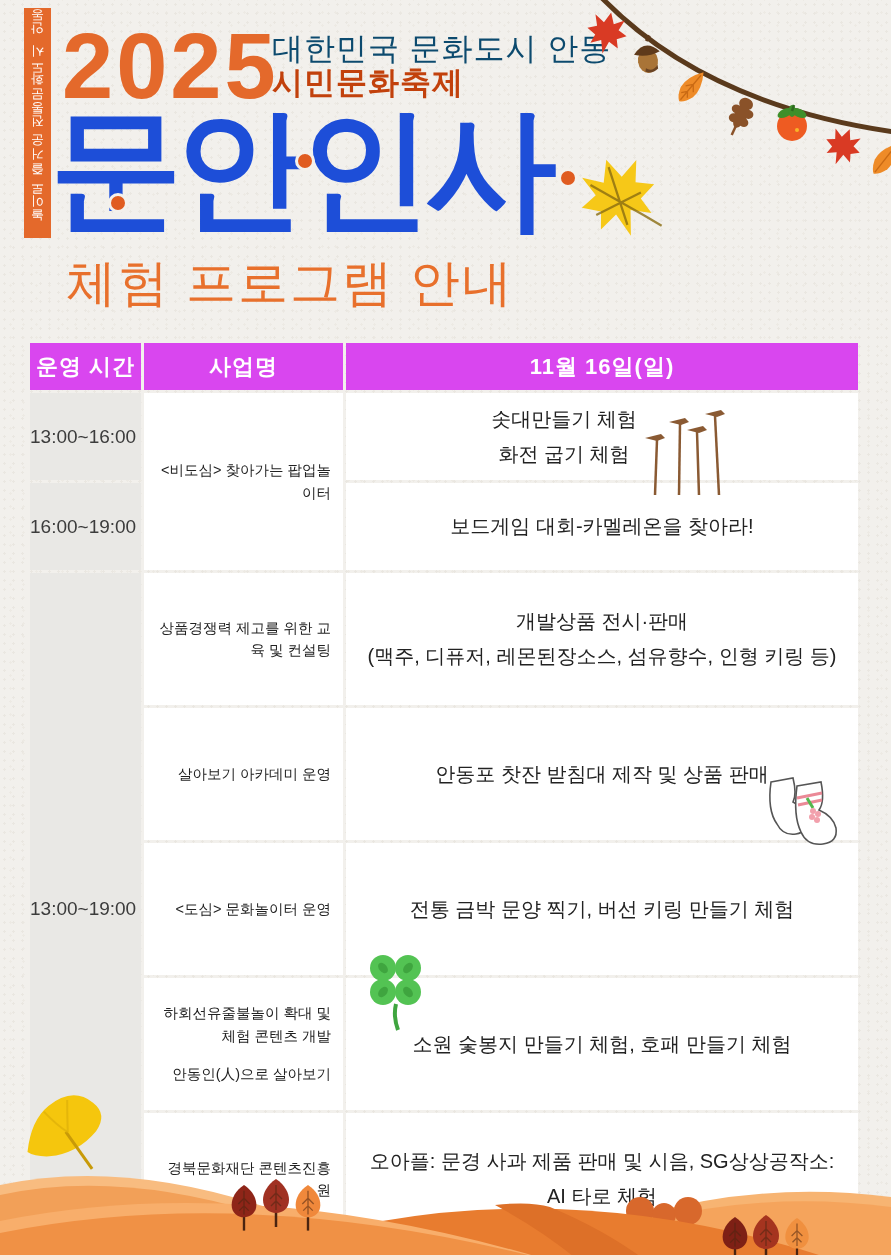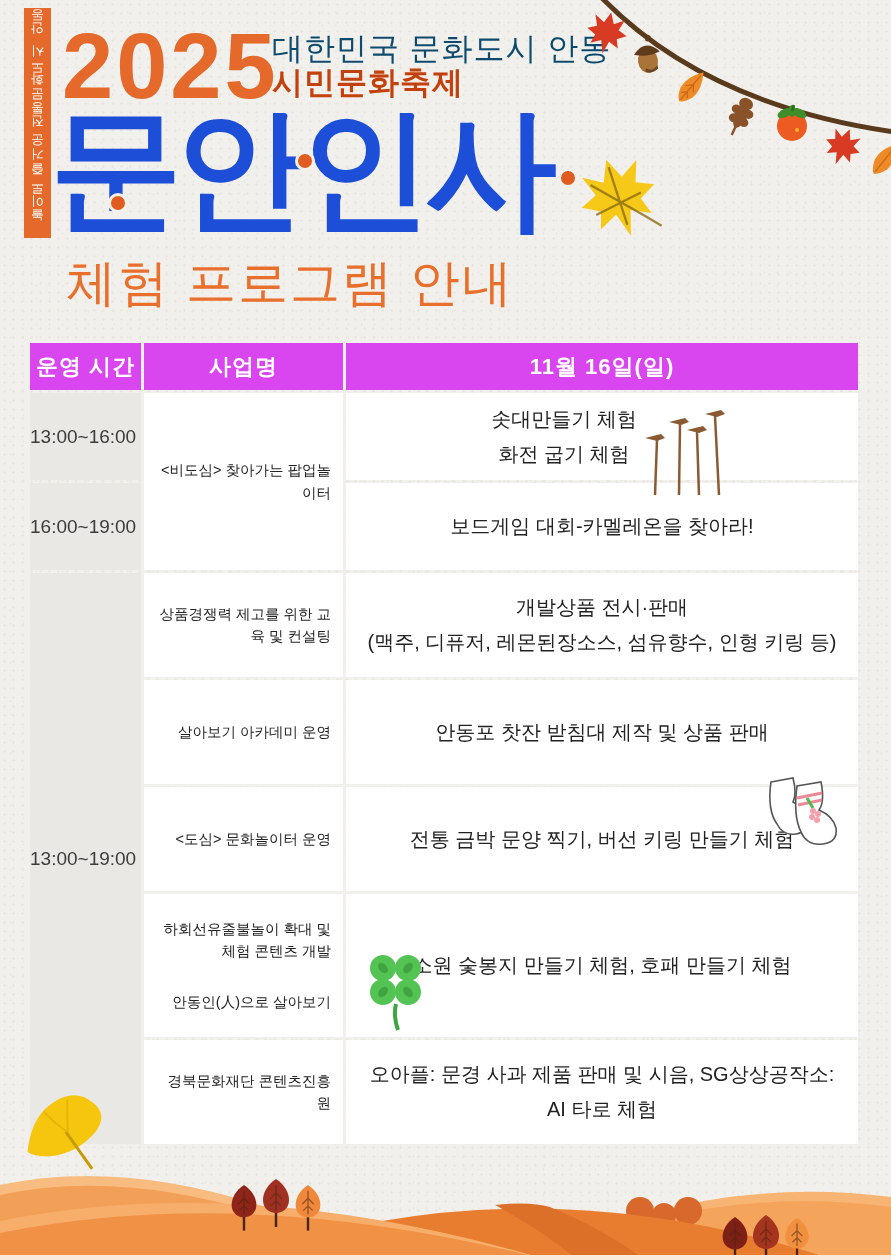--- a/index.html
+++ b/index.html
@@ -62,22 +62,22 @@
   table { border-collapse:separate; border-spacing:3px; width:100%; table-layout:fixed; }
   th {
     background:#d946ef; color:#fff; font-size:22px; font-weight:600;
     height:47px; letter-spacing:1px;
   }
   td { vertical-align:middle; }
   .time-cell  { background:#E9E8E5; color:#3C3C3C; font-size:19px; text-align:left; }
   .prog-cell  { background:#FFFFFF; font-size:14.5px; color:#222; text-align:right; line-height:1.55; padding:24px 12px; }
   .content-cell { background:#FFFFFF; font-size:20px; color:#222; text-align:center; line-height:1.75; padding:6px 14px; }
   tr.r12 td { height:87px; }
-  tr.big td { height:104px; }
-  .prog-gap { margin-top:28px; }
+  tr.big td { height:132px; }
+  .prog-gap { margin-top:16px; }
   .c-r1 { padding-right:90px; }
   .c-r6 { }
   .deco { position:absolute; pointer-events:none; }
   .sotdae { left:608px; top:70px; }
   .socks  { left:736px; top:436px; }
   .clover { left:338px; top:612px; }
 </style>
 </head>
 <body>
 

